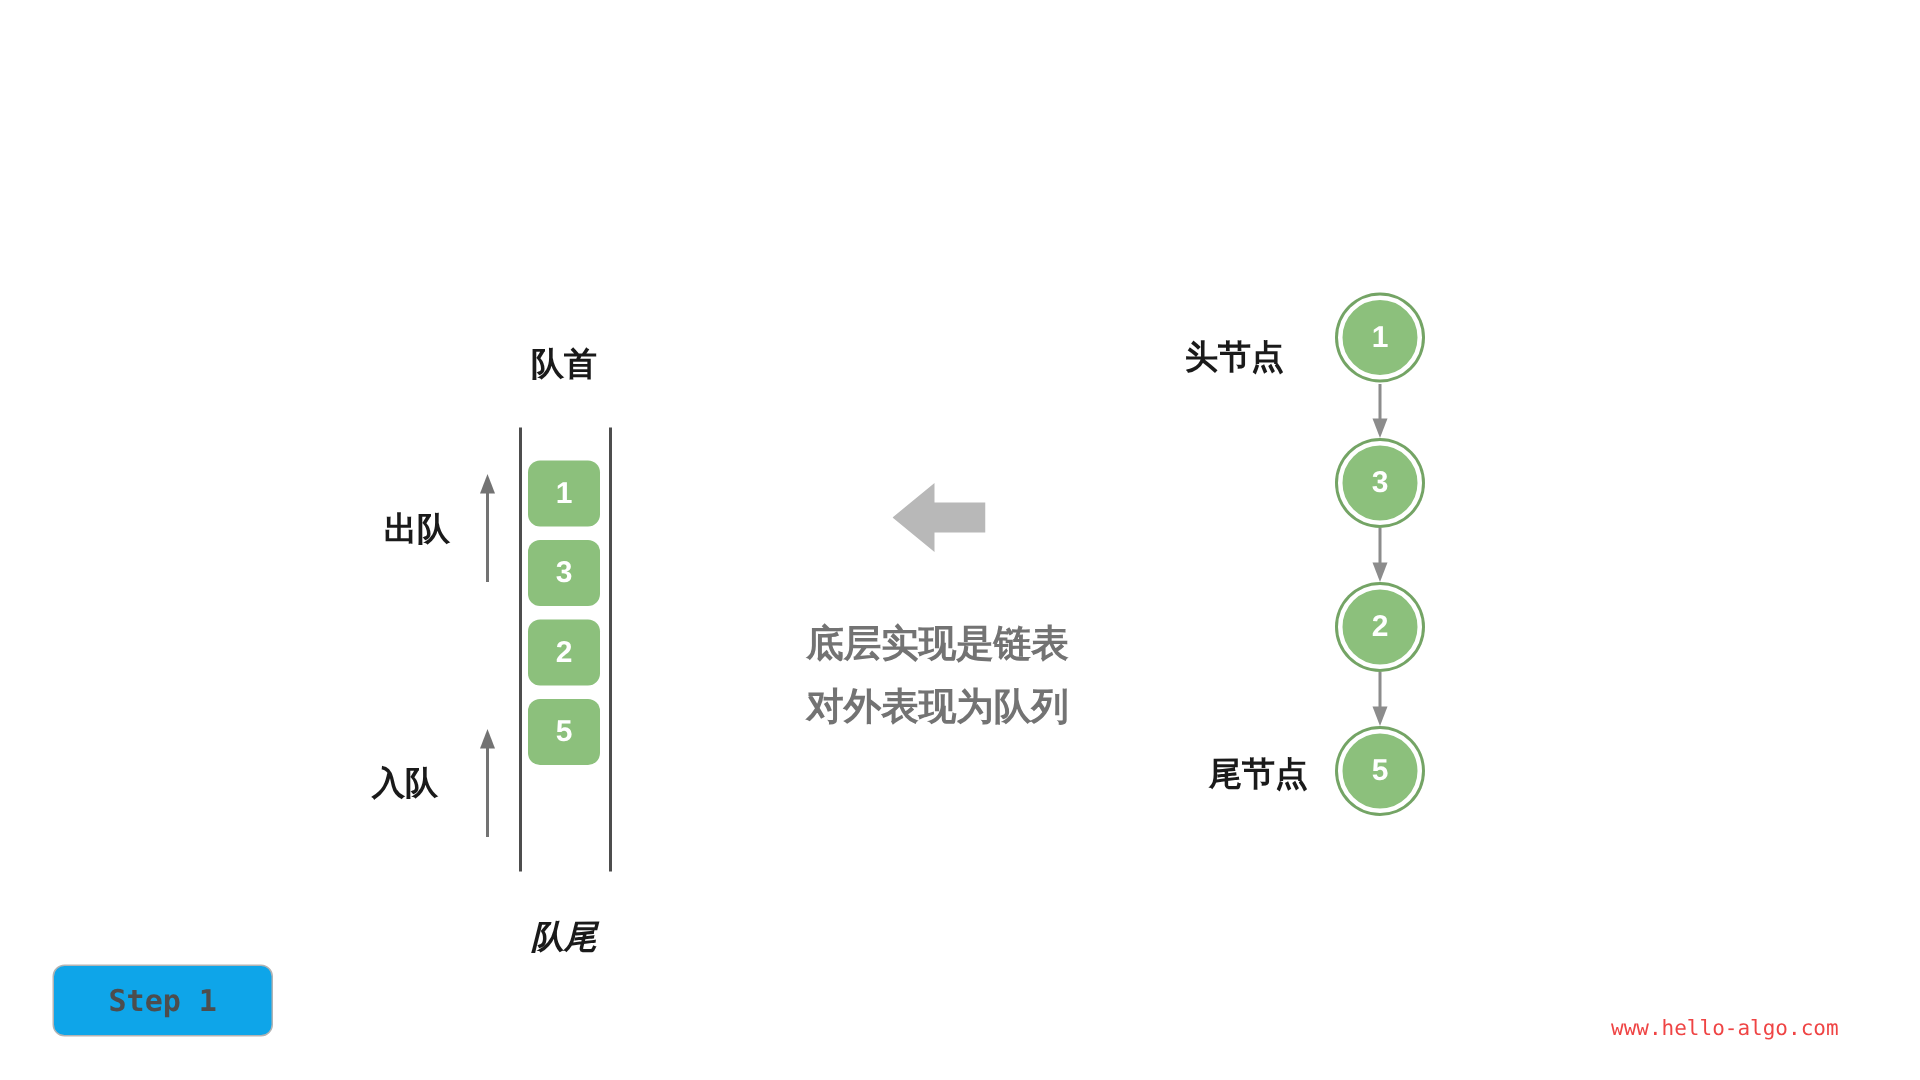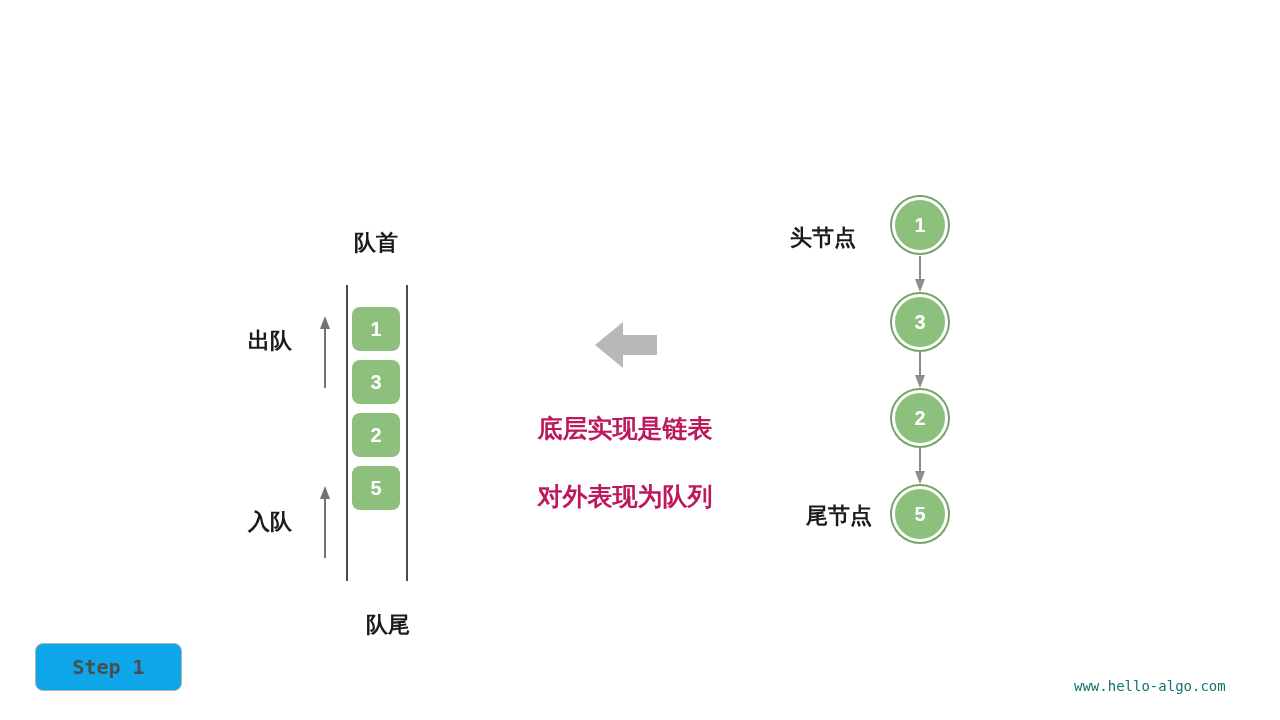--- a/index.html
+++ b/index.html
@@ -50,21 +50,21 @@
     justify-content: center;
   }
 
   
   .caption {
     left: 480px;
     width: 290px;
     text-align: center;
     font-size: 25px;
     font-weight: bold;
-    color: #be185d;
+    color: #737373;
     white-space: nowrap;
   }
 
   
   .ll-node {
     left: 892px;
     width: 50px;
     height: 50px;
     border-radius: 50%;
     background: #8CC07C;
@@ -95,59 +95,59 @@
     align-items: center;
     justify-content: center;
   }
 
   
   .watermark {
     left: 1074px;
     top: 678px;
     font-family: "DejaVu Sans Mono", monospace;
     font-size: 14px;
-    color: #0f766e;
+    color: #ef4444;
     white-space: nowrap;
   }
 </style>
 </head>
 <body>
 
 <div class="canvas">
 
   <div class="abs cn-label" style="left:326px; top:228px; width:100px;">队首</div>
 
   <div class="abs qline left"></div>
   <div class="abs qline right"></div>
 
   <div class="abs qcell" style="top:307px;">1</div>
   <div class="abs qcell" style="top:360px;">3</div>
   <div class="abs qcell" style="top:413px;">2</div>
   <div class="abs qcell" style="top:466px;">5</div>
 
-  <div class="abs cn-label" style="left:240px; top:326px; width:60px; text-align:center;">出队</div>
+  <div class="abs cn-label" style="left:240px; top:338px; width:60px; text-align:right;">出队</div>
   <svg class="abs" style="left:317px; top:316px;" width="16" height="72" viewBox="0 0 16 72">
     <line x1="8" y1="72" x2="8" y2="10" stroke="#737373" stroke-width="2"></line>
     <polygon points="8,0 3,13 13,13" fill="#737373"></polygon>
   </svg>
 
   <div class="abs cn-label" style="left:240px; top:507px; width:60px; ">入队</div>
   <svg class="abs" style="left:317px; top:486px;" width="16" height="72" viewBox="0 0 16 72">
     <line x1="8" y1="72" x2="8" y2="10" stroke="#737373" stroke-width="2"></line>
     <polygon points="8,0 3,13 13,13" fill="#737373"></polygon>
   </svg>
 
-  <div class="abs cn-label" style="left:338px; top:610px; width:100px;">队尾</div>
+  <div class="abs cn-label" style="left:326px; top:610px; width:100px;font-style:italic;">队尾</div>
 
   <svg class="abs" style="left:595px; top:322px;" width="62" height="46" viewBox="0 0 62 46">
     <polygon points="0,23 28,0 28,13 62,13 62,33 28,33 28,46" fill="#B8B8B8"></polygon>
   </svg>
 
   <div class="abs caption" style="top:412px;">底层实现是链表</div>
-  <div class="abs caption" style="top:480px;font-family:Liberation Mono, monospace;">对外表现为队列</div>
+  <div class="abs caption" style="top:454px;font-family:Liberation Mono, monospace;">对外表现为队列</div>
 
   <div class="abs cn-label" style="left:778px; top:223px; width:90px;">头节点</div>
   <div class="abs cn-label" style="left:794px; top:501px; width:90px;">尾节点</div>
 
   <div class="abs ll-node" style="top:197px;">1</div>
   <div class="abs ll-node" style="top:294px;">3</div>
   <div class="abs ll-node" style="top:390px;">2</div>
   <div class="abs ll-node" style="top:486px;">5</div>
 
   <svg class="abs" style="left:913px; top:256px;" width="14" height="36" viewBox="0 0 14 36">

